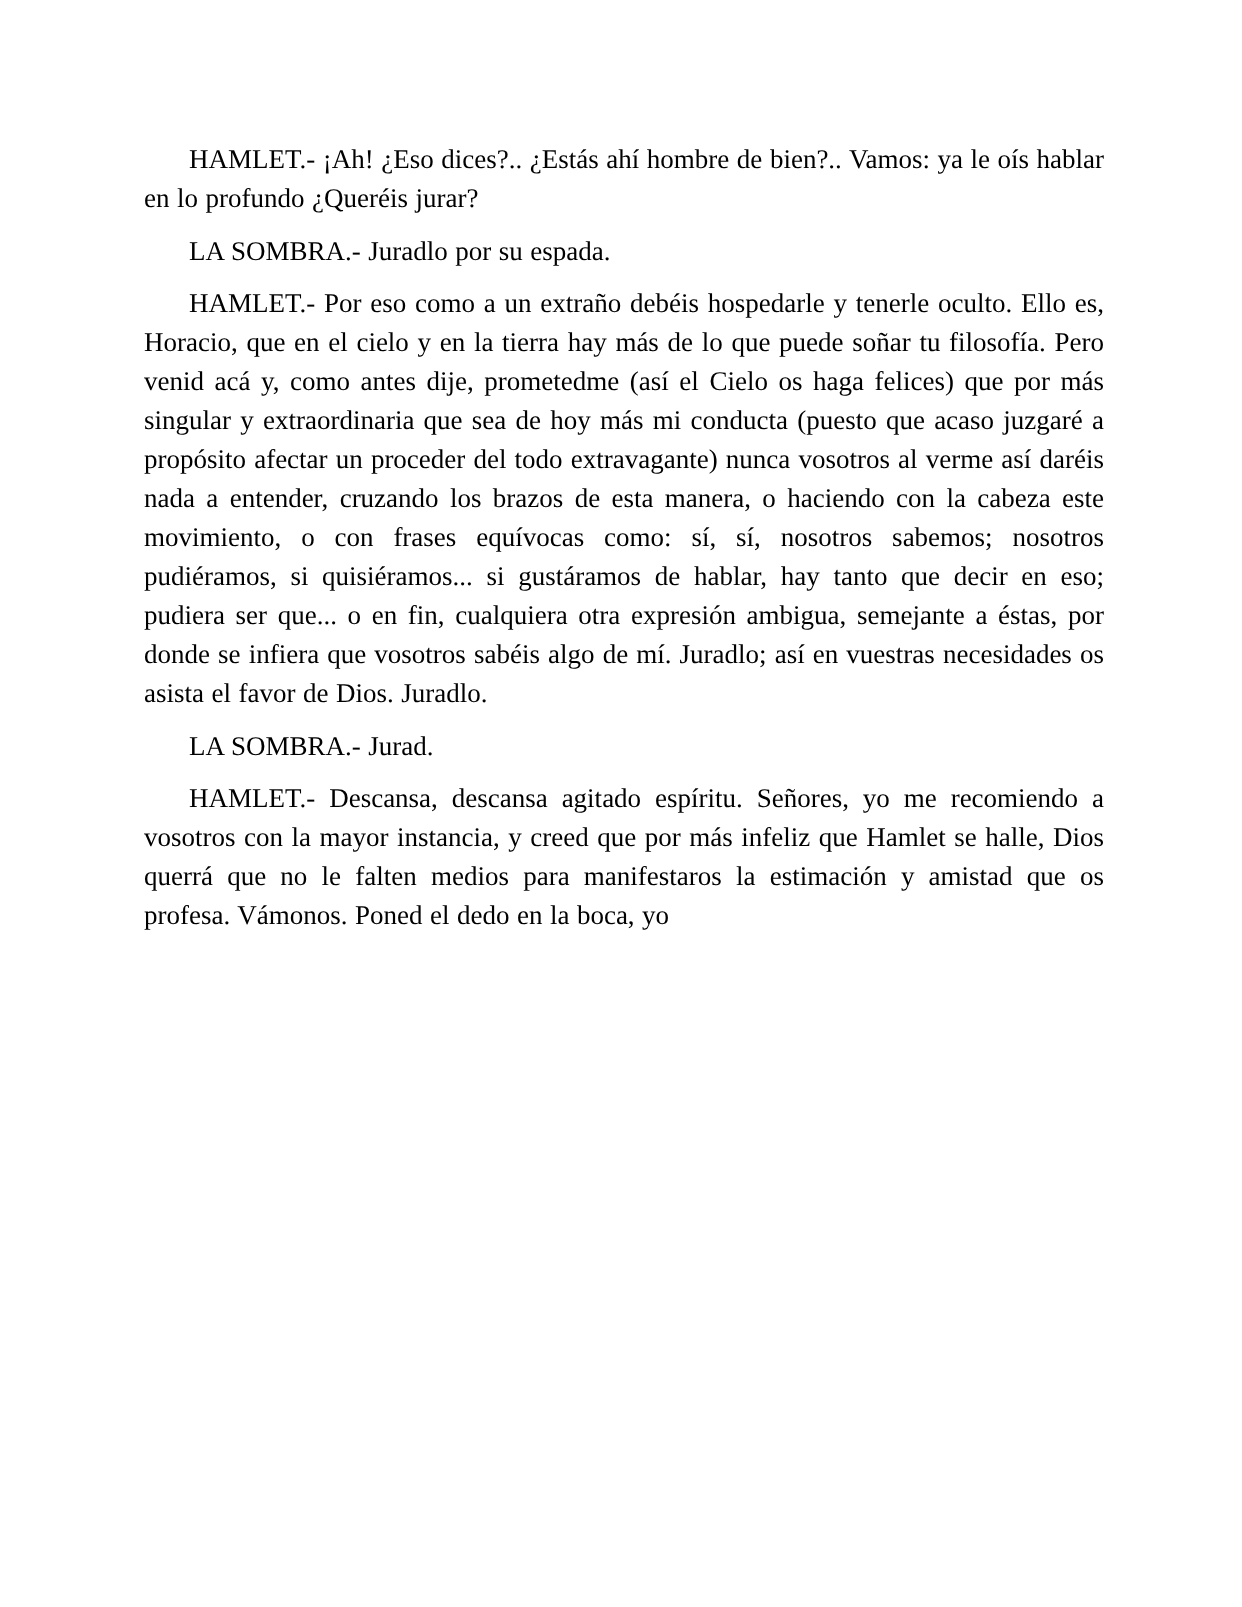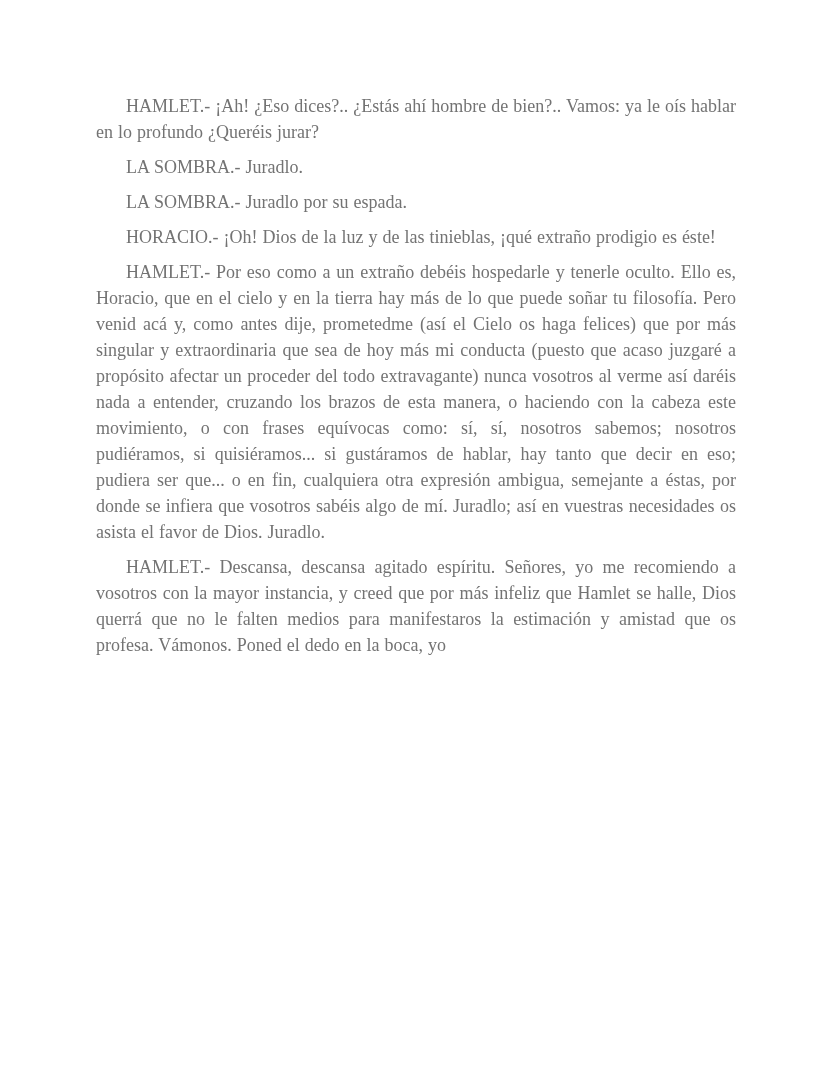--- a/index.html
+++ b/index.html
@@ -17,21 +17,21 @@
       width: 828px;
       height: 1071px;
       padding: 93px 92px 0 96px;
       background: #ffffff;
     }
     .para {
       margin: 0 0 9px 0;
       font-family: "Liberation Serif", "DejaVu Serif", serif;
       font-size: 18px;
       line-height: 26px;
-      color: #737373;
+      color: #000000;
       text-align: justify;
       text-indent: 30px;
       word-spacing: 0.5px;
     }
     .para:last-child {
       margin-bottom: 16px;
     }
     .speaker {
       
       font-weight: normal;
@@ -40,27 +40,26 @@
 </head>
 <body>
 
 <main class="page">
   <div class="text-block">
 
     <p class="para"><span class="speaker">HAMLET.-</span> <span>¡Ah! ¿Eso dices?.. ¿Estás ahí hombre de bien?.. Vamos: ya le oís hablar en lo profundo ¿Queréis jurar?</span></p>
 
 
 
-    <p class="para"><span class="speaker">LA SOMBRA.-</span> <span>Juradlo.</span></p>
 
 
     <p class="para"><span class="speaker">LA SOMBRA.-</span> <span>Juradlo por su espada.</span></p>
 
 
-    <p class="para"><span class="speaker">HORACIO.-</span> <span>¡Oh! Dios de la luz y de las tinieblas, ¡qué extraño prodigio es éste!</span></p>
 
     <p class="para"><span class="speaker">HAMLET.-</span> <span>Por eso como a un extraño debéis hospedarle y tenerle oculto. Ello es, Horacio, que en el cielo y en la tierra hay más de lo que puede soñar tu filosofía. Pero venid acá y, como antes dije, prometedme (así el Cielo os haga felices) que por más singular y extraordinaria que sea de hoy más mi conducta (puesto que acaso juzgaré a propósito afectar un proceder del todo extravagante) nunca vosotros al verme así daréis nada a entender, cruzando los brazos de esta manera, o haciendo con la cabeza este movimiento, o con frases equívocas como: sí, sí, nosotros sabemos; nosotros pudiéramos, si quisiéramos... si gustáramos de hablar, hay tanto que decir en eso; pudiera ser que... o en fin, cualquiera otra expresión ambigua, semejante a éstas, por donde se infiera que vosotros sabéis algo de mí. Juradlo; así en vuestras necesidades os asista el favor de Dios. Juradlo.</span></p>
 
+    <p class="para"><span class="speaker">LA SOMBRA.-</span> <span>Jurad.</span></p>
 
     <p class="para"><span class="speaker">HAMLET.-</span> <span>Descansa, descansa agitado espíritu. Señores, yo me recomiendo a vosotros con la mayor instancia, y creed que por más infeliz que Hamlet se halle, Dios querrá que no le falten medios para manifestaros la estimación y amistad que os profesa. Vámonos. Poned el dedo en la boca, yo</span></p>
 
   </div>
 </main>
 
 </body></html>

